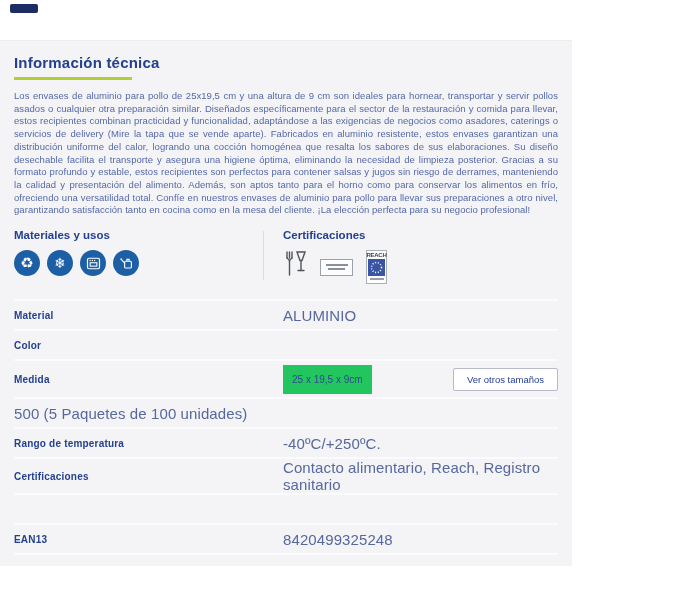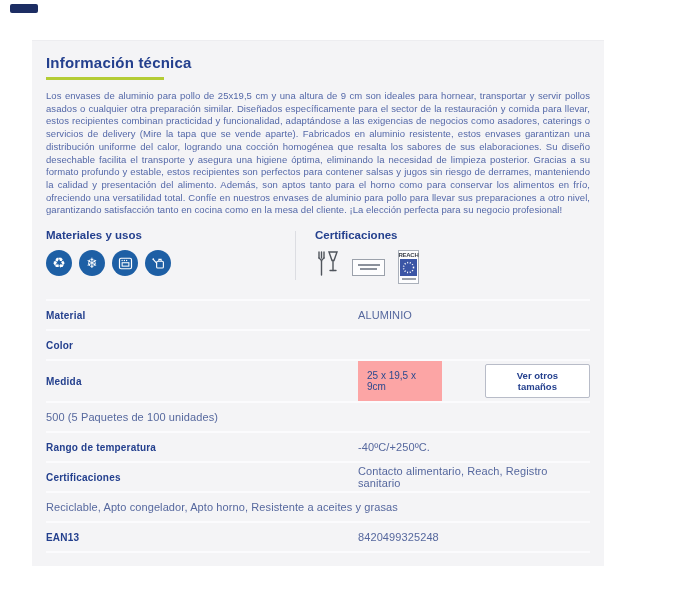--- a/index.html
+++ b/index.html
@@ -8,21 +8,20 @@
     font-family:"Liberation Sans", sans-serif;overflow:hidden;
   }
   .topleft-mark{
     position:absolute;left:10px;top:4px;width:28px;height:9px;
     background:#1c2d63;border-radius:2px;
   }
   .band{
     position:absolute;left:0;top:40px;width:572px;height:526px;
     background:#f4f4f6;border-top:1px solid #ededf0;box-sizing:border-box;
     padding:13px 14px 0 14px;
-    margin-left:32px;
   }
   .page-title{
     margin:0;font-size:15px;font-weight:bold;color:#24408e;letter-spacing:.2px;
   }
   .title-underline{width:118px;height:3px;background:#b4cc35;margin-top:6px;}
   .desc{
     margin:10px 0 0 0;font-size:9.5px;line-height:12.7px;color:#5468a8;
     text-align:justify;letter-spacing:.05px;
   }
   .cols{display:flex;margin-top:12px;}
@@ -47,34 +46,34 @@
   .reach-badge{
     width:21px;height:34px;background:#fdfdfe;border:1px solid #aab0ba;
     display:flex;flex-direction:column;align-items:center;box-sizing:border-box;padding-top:1px;
   }
   .reach-label{font-size:6px;font-weight:bold;color:#3a3f4a;line-height:7px;letter-spacing:-0.3px;}
   .reach-flag{width:17px;height:17px;background:#3b55a5;display:block;}
   .reach-foot{width:14px;height:2px;background:#9aa0aa;margin-top:2px;}
   .spec-table{margin-top:15px;border-bottom:2px solid #fbfbfd;}
   .spec-row{
     display:flex;align-items:center;min-height:30px;
-    border-top:2px solid #fbfbfd;box-sizing:border-box;gap:43px;
+    border-top:2px solid #fbfbfd;box-sizing:border-box;
   }
   .spec-row.tall{min-height:38px;}
   .spec-label{
     width:269px;flex:0 0 269px;font-size:10px;font-weight:bold;color:#24408e;letter-spacing:.2px;
   }
-  .spec-value{font-size:11px;color:#56689e;letter-spacing:.1px;}
+  .spec-value{font-size:15px;color:#56689e;letter-spacing:.1px;}
   .size-chip{
-    display:inline-block;background:#fca5a5;color:#2c4a8f;
+    display:inline-block;background:#22c55e;color:#2c4a8f;
     padding:9px 9px;font-size:10px;
   }
   .outline-btn{
     margin-left:auto;background:#ffffff;border:1px solid #b8bcc8;border-radius:2px;
-    padding:5px 13px;font-size:9.5px;font-weight:bold;color:#24408e;cursor:pointer;
+    padding:5px 13px;font-size:9.5px;font-weight:normal;color:#24408e;cursor:pointer;
     font-family:"Liberation Sans", sans-serif;
   }
 </style>
 </head>
 <body>
 
 <div class="topleft-mark"></div>
 
 <div class="band">
 
@@ -173,21 +172,20 @@
       <span class="spec-label">Rango de temperatura</span>
       <span class="spec-value">-40ºC/+250ºC.</span>
     </div>
 
     <div class="spec-row">
       <span class="spec-label">Certificaciones</span>
       <span class="spec-value">Contacto alimentario, Reach, Registro sanitario</span>
     </div>
 
     <div class="spec-row">
-      <span class="spec-value">Reciclable, Apto congelador, Apto horno, Resistente a aceites y grasas</span>
     </div>
 
 
     <div class="spec-row">
       <span class="spec-label">EAN13</span>
       <span class="spec-value">8420499325248</span>
     </div>
 
   </div>
 </div>

